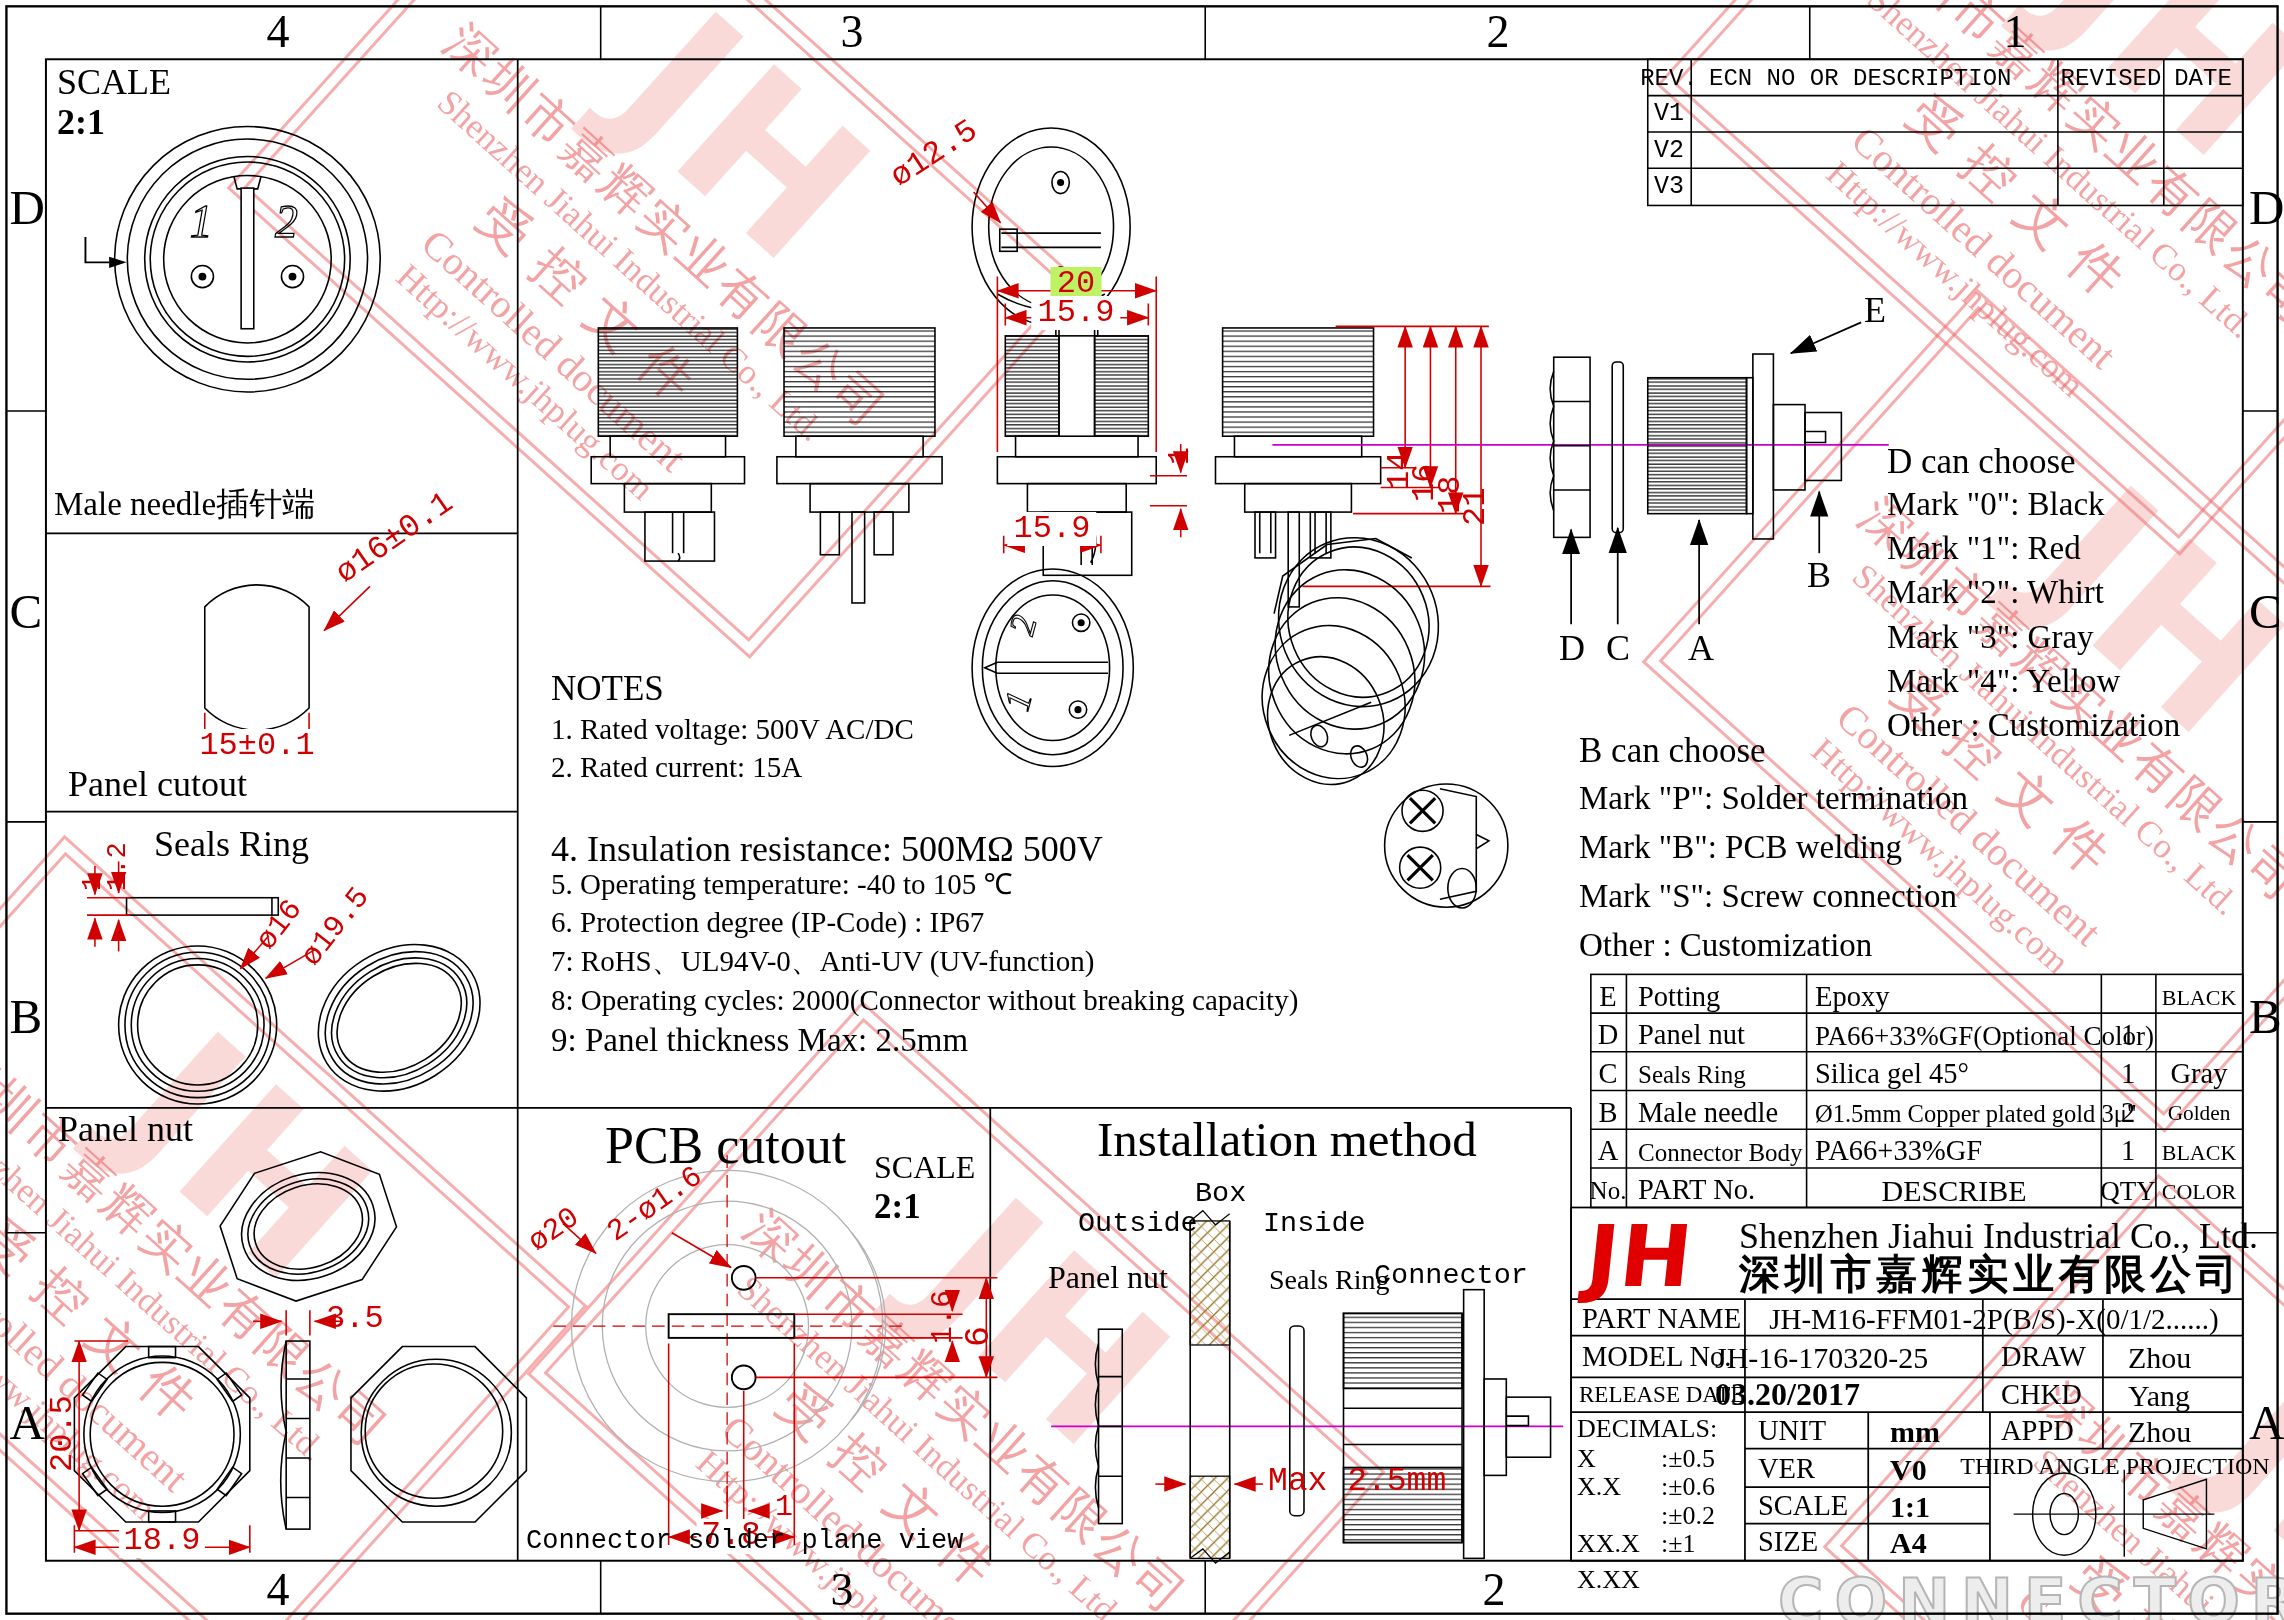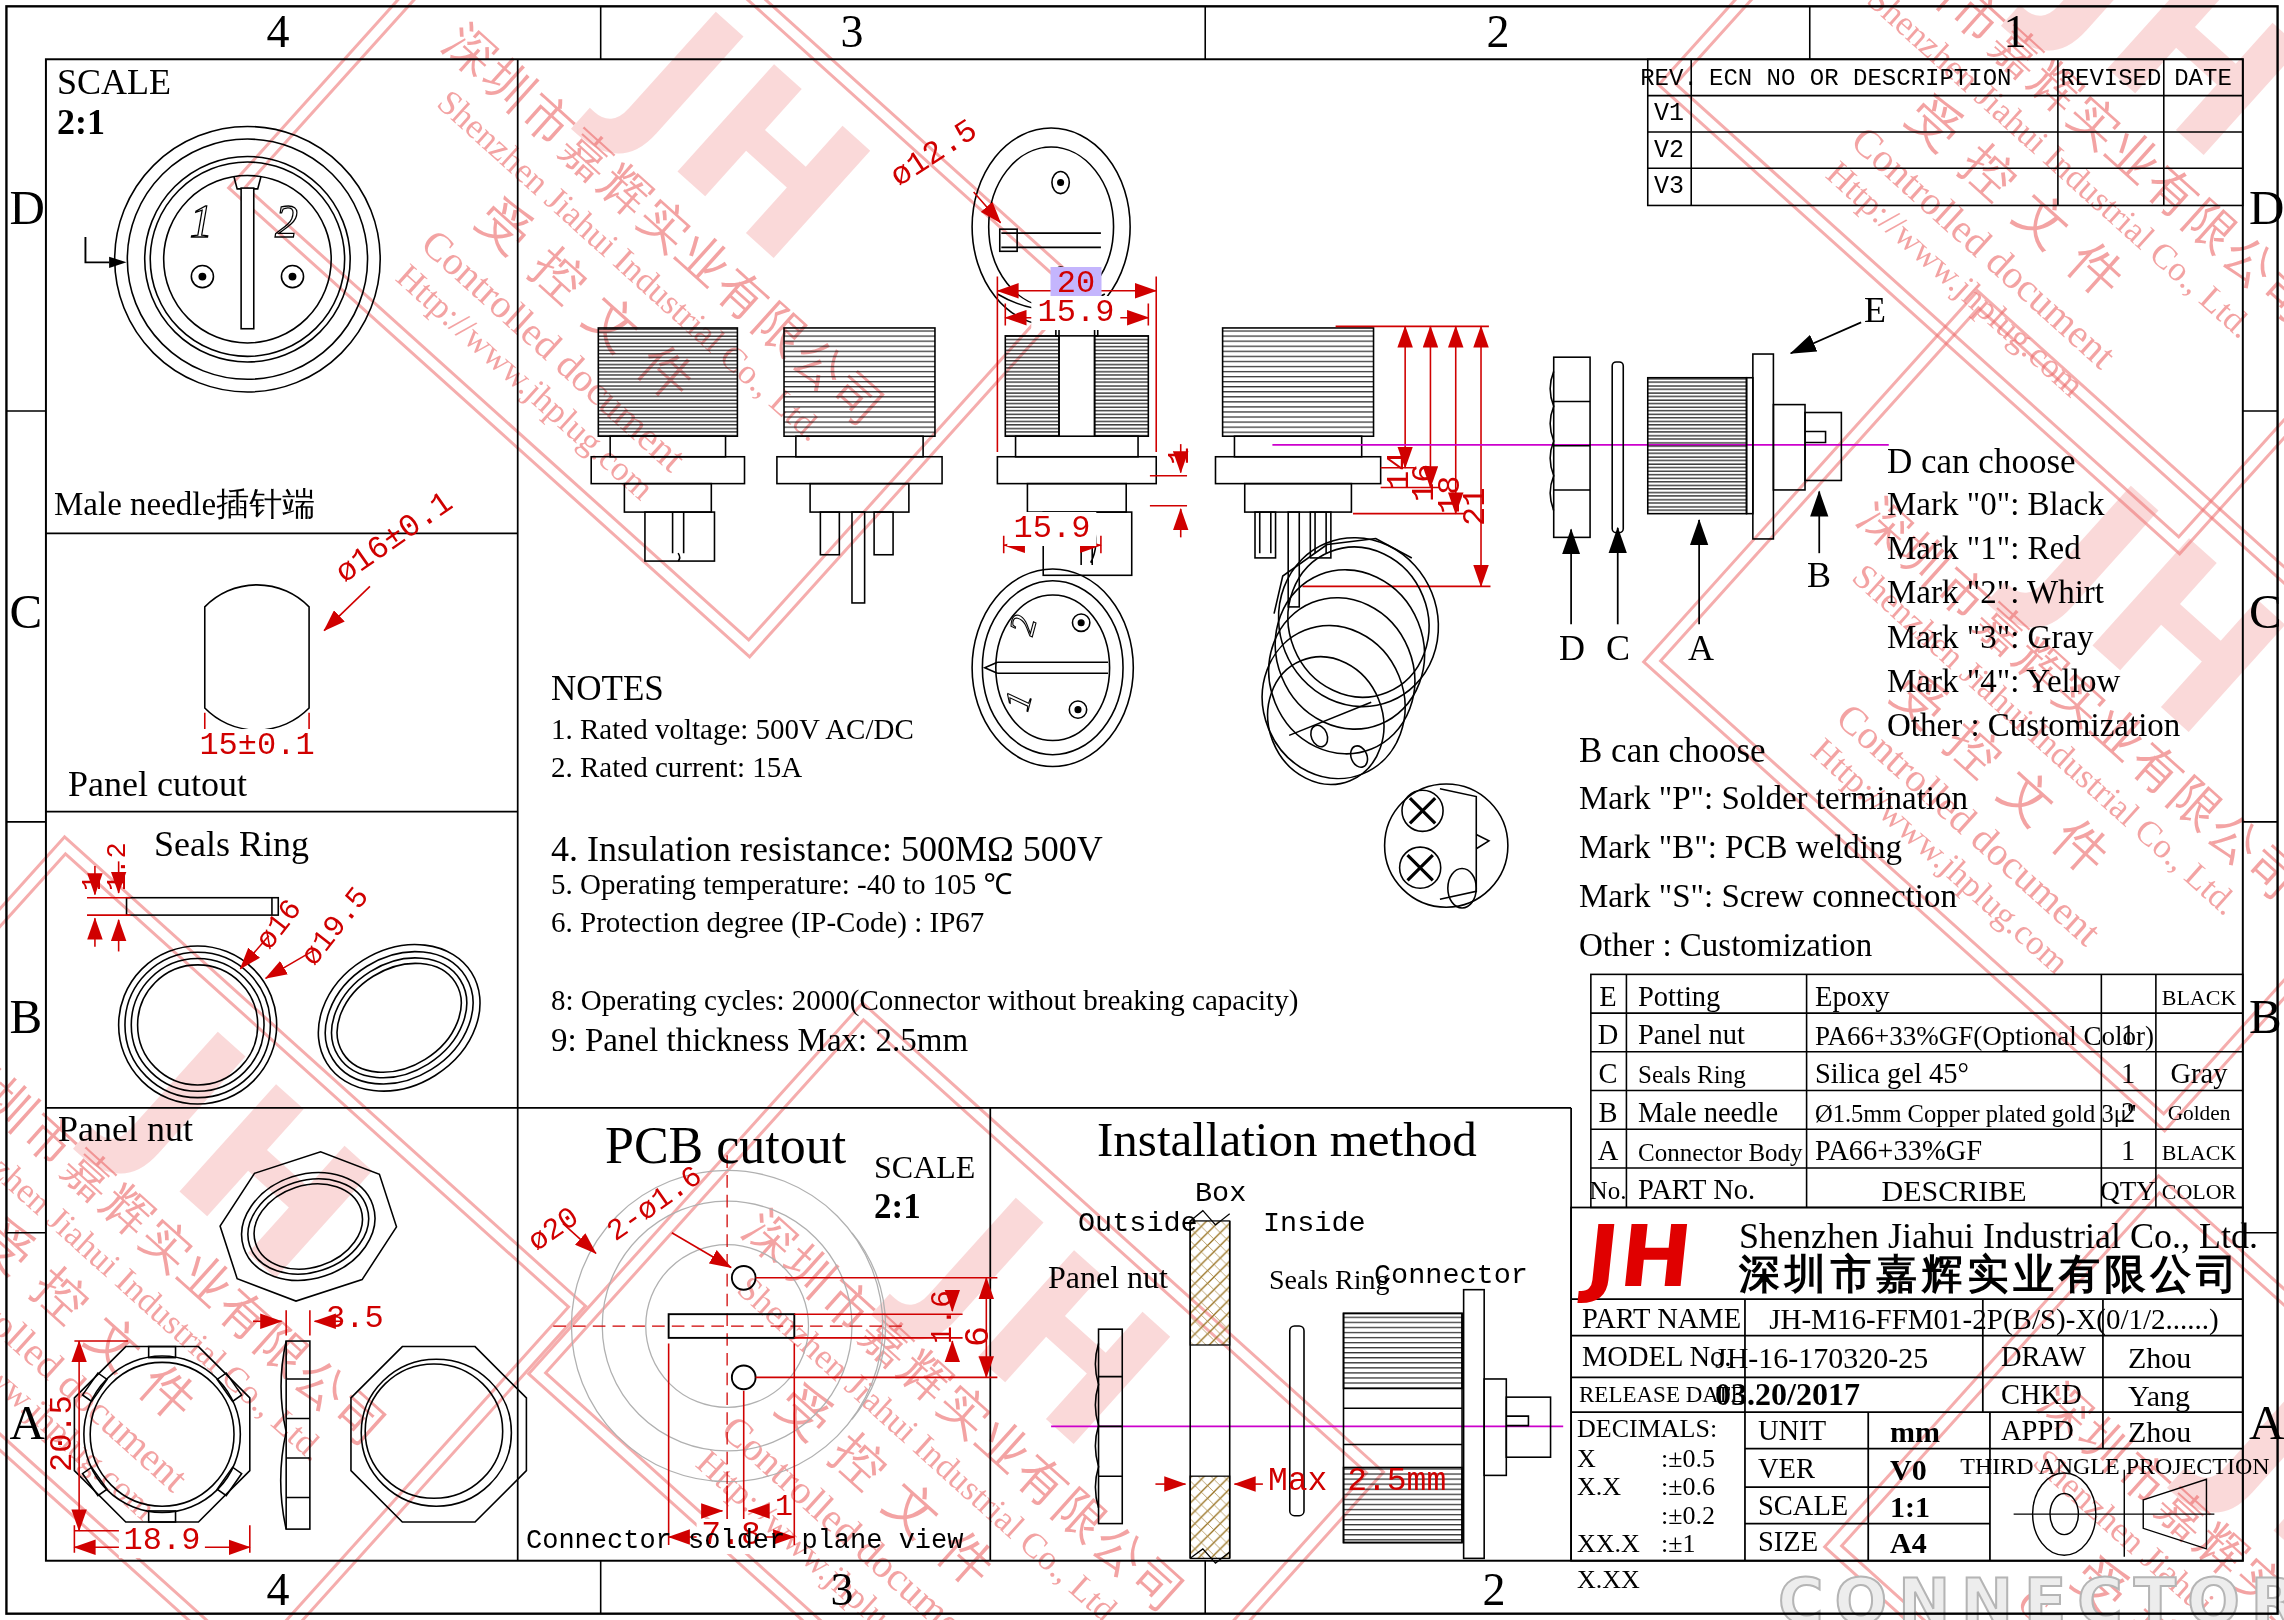--- a/index.html
+++ b/index.html
@@ -471,35 +471,36 @@
   <div class="t r m rot" style="left:104px;top:891px;font-size:27px;transform:rotate(-90deg)">1.2</div>
   <div class="t r m rot" style="left:251px;top:937px;font-size:30px;transform:rotate(-52deg)">ø16</div>
   <div class="t r m rot" style="left:296px;top:953px;font-size:30px;transform:rotate(-52deg)">ø19.5</div>
 
   <div class="t" style="left:58px;top:1110px;font-size:36px">Panel nut</div>
   <div class="t r m" style="left:326px;top:1302px;font-size:32px">3.5</div>
   <div class="t r m rot" style="left:46px;top:1472px;font-size:32px;transform:rotate(-90deg)">20.5</div>
   <div class="t r m cx" style="left:162px;top:1524px;font-size:32px;background:#fff;padding:0 4.7px">18.9</div>
 
   <div class="t r m rot" style="left:885px;top:166px;font-size:32px;transform:rotate(-33deg)">ø12.5</div>
-  <div class="t r m cx" style="left:1076px;top:267px;font-size:32px;background:#c4b5fd;padding:0 6.3px">20</div>
+  <div class="t r m cx" style="left:1076px;top:267px;font-size:32px;background:#bef264;padding:0 6.3px">20</div>
   <div class="t r m cx" style="left:1076px;top:296px;font-size:32px;background:#fff;padding:0 6.3px">15.9</div>
   <div class="t r m rot" style="left:1165px;top:465px;font-size:30px;transform:rotate(-90deg)">1</div>
   <div class="t r m cx" style="left:1052px;top:512px;font-size:32px;background:#fff;padding:0 6.3px">15.9</div>
   <div class="t r m rot" style="left:1383px;top:490px;font-size:32px;transform:rotate(-90deg)">14</div>
   <div class="t r m rot" style="left:1408px;top:502px;font-size:32px;transform:rotate(-90deg)">16</div>
   <div class="t r m rot" style="left:1434px;top:514px;font-size:32px;transform:rotate(-90deg)">18</div>
   <div class="t r m rot" style="left:1459px;top:526px;font-size:32px;transform:rotate(-90deg)">21</div>
 
   <div class="t" style="left:551px;top:670px;font-size:35px">NOTES</div>
   <div class="t" style="left:551px;top:714px;font-size:29px">1. Rated voltage: 500V AC/DC</div>
   <div class="t" style="left:551px;top:752px;font-size:29px">2. Rated current: 15A</div>
   <div class="t" style="left:551px;top:830px;font-size:36px">4. Insulation resistance: 500MΩ 500V</div>
   <div class="t" style="left:551px;top:869px;font-size:29px">5. Operating temperature: -40 to 105 ℃</div>
   <div class="t" style="left:551px;top:907px;font-size:29px">6. Protection degree (IP-Code) : IP67</div>
+  <div class="t" style="left:551px;top:946px;font-size:29px">7: RoHS、UL94V-0、Anti-UV (UV-function)</div>
   <div class="t" style="left:551px;top:985px;font-size:29px">8: Operating cycles: 2000(Connector without breaking capacity)</div>
   <div class="t" style="left:551px;top:1023px;font-size:33px">9: Panel thickness Max: 2.5mm</div>
 
   <div class="t" style="left:1579px;top:732px;font-size:35px">B can choose</div>
   <div class="t" style="left:1579px;top:781px;font-size:33px">Mark "P":  Solder termination</div>
   <div class="t" style="left:1579px;top:830px;font-size:33px">Mark "B":  PCB welding</div>
   <div class="t" style="left:1579px;top:879px;font-size:33px">Mark "S":  Screw connection</div>
   <div class="t" style="left:1579px;top:928px;font-size:33px">Other : Customization</div>
 
   <div class="t" style="left:1887px;top:443px;font-size:35px">D can choose</div>

